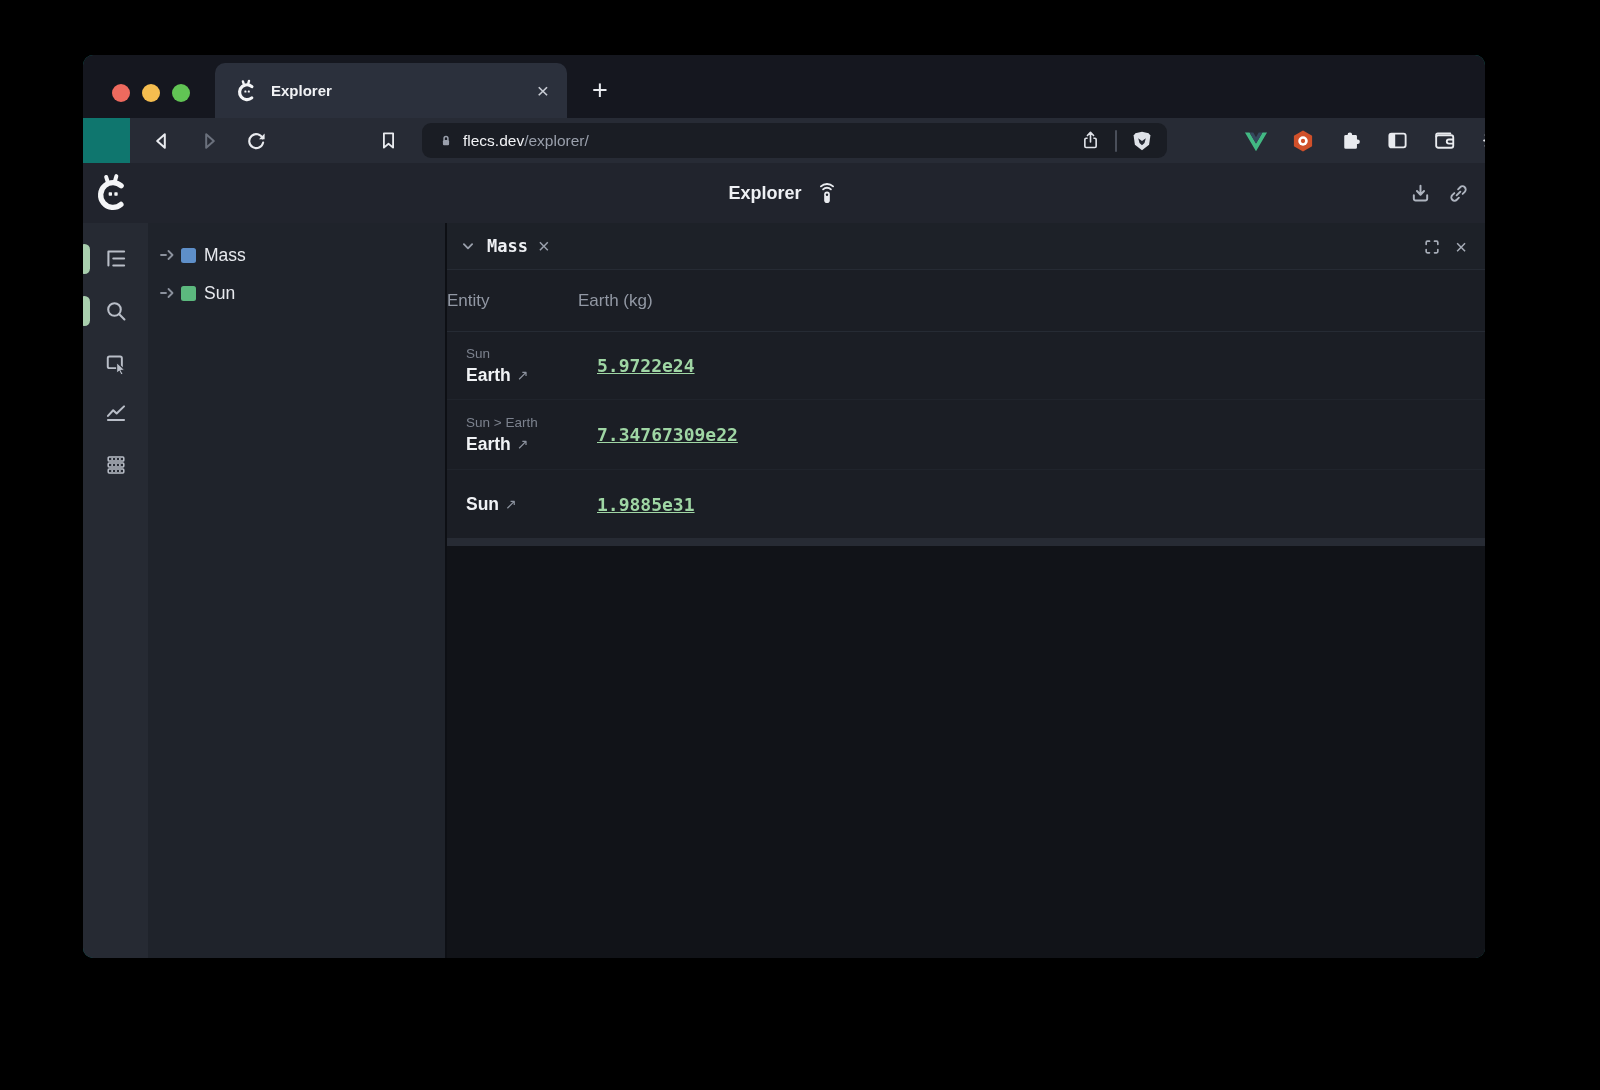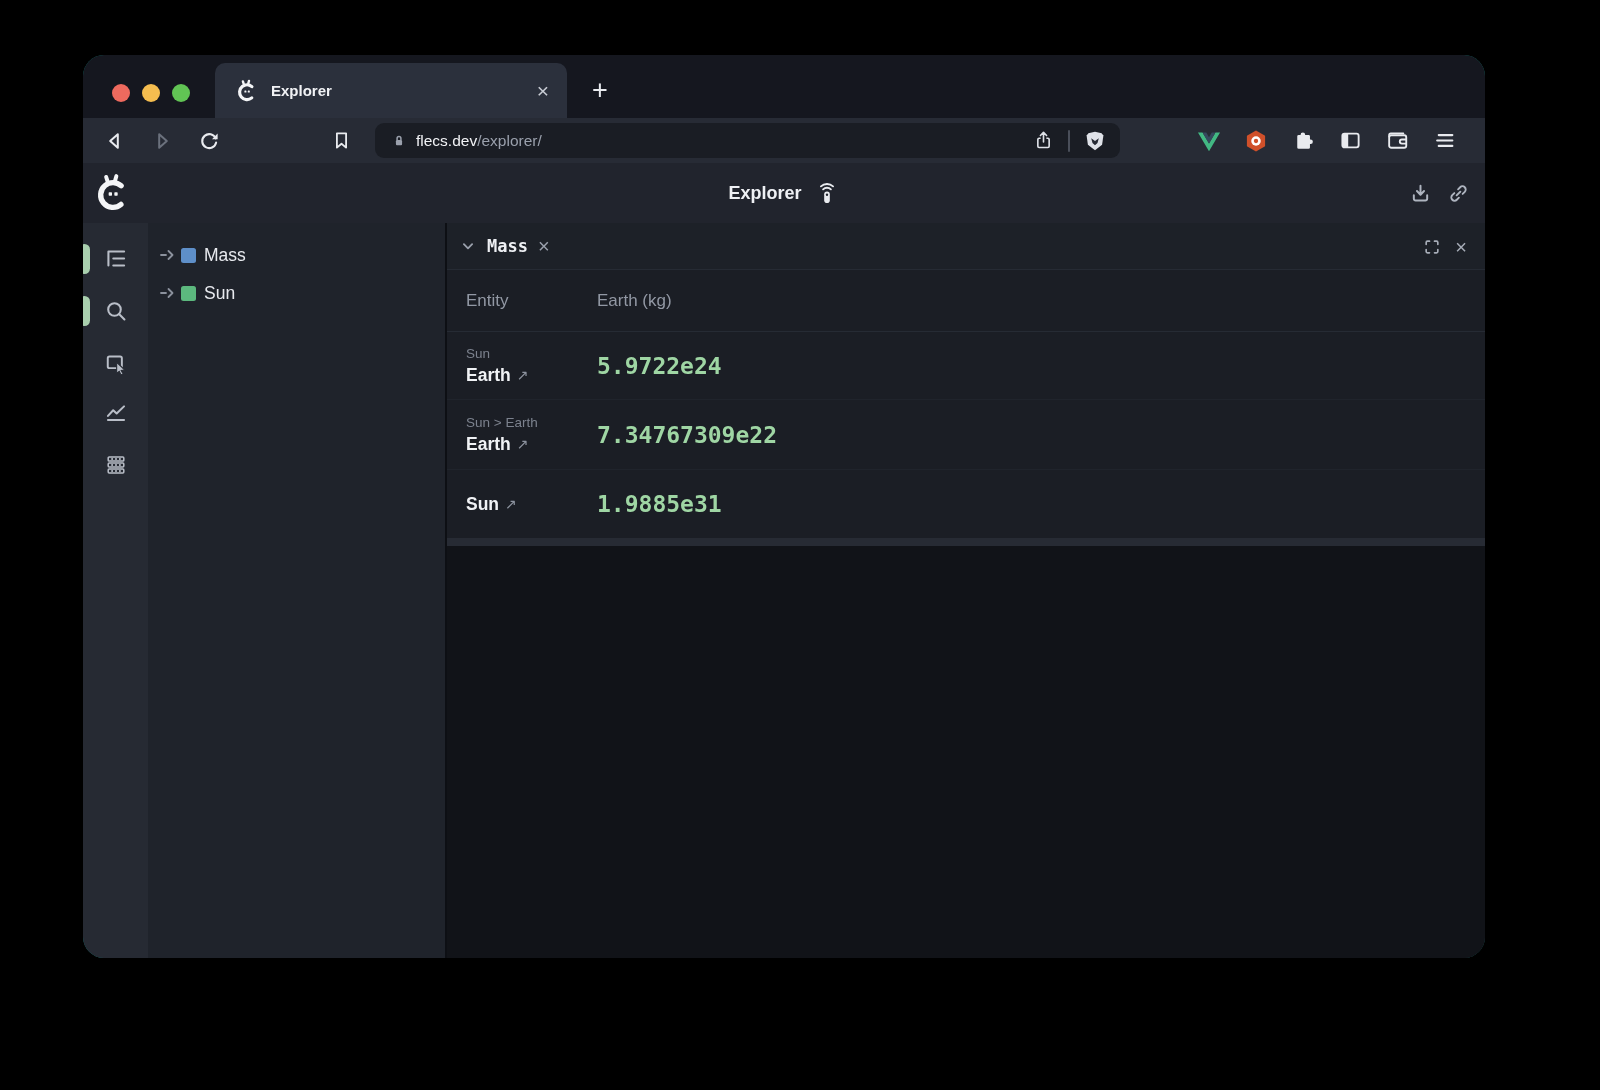--- a/index.html
+++ b/index.html
@@ -2,39 +2,39 @@
 <html><head>
 <meta charset="utf-8">
 <style>
   * { margin:0; padding:0; box-sizing:border-box; }
   html,body { background:#000; width:1600px; height:1090px; overflow:hidden; }
   body { font-family:"Liberation Sans", sans-serif; -webkit-font-smoothing:antialiased; }
   .stage { position:relative; width:1600px; height:1090px; background:#000; }
 
   
   .window { position:absolute; left:83px; top:55px; width:1402px; height:903px;
-            border-radius:21px; overflow:hidden; background:#0f766e;
+            border-radius:10px; overflow:hidden; background:#0f766e;
             display:flex; flex-direction:column; }
 
   
   .tabstrip { height:63px; background:#15171f; position:relative; flex:none; }
   .traffic { position:absolute; top:29px; width:18px; height:18px; border-radius:50%; }
   .t-red { left:29px; } .t-yellow { left:59px; } .t-green { left:89px; }
   .tab { position:absolute; left:132px; top:8px; width:352px; height:55px;
          background:#2b303c; border-radius:10px 10px 0 0;
          display:flex; align-items:center; padding:0 12px; }
   .tab-fav { width:24px; height:24px; margin-left:8px; flex:none; }
   .tab-title { margin-left:12px; color:#f1f2f5; font-size:15px; font-weight:700; flex:1; }
   .tab-close { color:#c9cdd5; font-size:21px; line-height:1; padding:2px 6px; cursor:default; }
   .newtab { position:absolute; left:500px; top:18px; width:34px; height:34px;
             color:#e9ebef; font-size:27px; font-weight:300; display:flex;
             align-items:center; justify-content:center; }
 
   
-  .navbar { height:45px; background:#272b35; display:flex; align-items:center; flex:none; position:relative; }
+  .navbar { height:45px; background:#272b35; display:flex; align-items:center; flex:none; position:relative;margin-left:47px; }
   .nav-ic { width:34px; height:34px; display:flex; align-items:center; justify-content:center; flex:none; }
   .back    { position:absolute; left:15px; }
   .forward { position:absolute; left:62px; }
   .reload  { position:absolute; left:109px; }
   .bookmark{ position:absolute; left:241px; }
   .urlbox { position:absolute; left:292px; top:5px; width:745px; height:35px;
             background:#1a1d24; border-radius:9px; display:flex; align-items:center; }
   .lock { margin-left:14px; width:20px; height:20px; flex:none; }
   .urltext { margin-left:7px; font-size:15.5px; color:#f2f3f6; white-space:nowrap; flex:1; }
   .urlpath { color:#9aa0ac; }
@@ -73,35 +73,35 @@
                 display:flex; align-items:center; position:relative; }
   .q-chevron { width:22px; height:22px; margin-left:10px; color:#9aa0ac; }
   .q-title { margin-left:8px; color:#eef0f4; font-size:17px; font-weight:700;
              font-family:"DejaVu Sans Mono", monospace; }
   .q-close { margin-left:10px; color:#9aa0ac; font-size:20px; line-height:1; }
   .q-right { position:absolute; right:18px; top:0; height:47px; display:flex; align-items:center; gap:13px; }
   .q-right .fsic { width:20px; height:20px; color:#a7adb8; }
   .q-right .qx { color:#a7adb8; font-size:20px; line-height:1; }
 
   .q-colhead { height:62px; flex:none; border-bottom:1px solid #262b34;
-               display:flex; align-items:center; padding-left:19px;
+               display:flex; align-items:center; 
                color:#9298a4; font-size:17px; }
   .col-entity { width:131px; flex:none; }
 
   .q-row { flex:none; display:flex; align-items:center; padding-left:19px;
            border-bottom:1px solid #20242c; }
   .row-1 { height:68px; } .row-2 { height:70px; } .row-3 { height:68px; border-bottom:none; }
   .cell-entity { width:131px; flex:none; align-self:stretch; display:flex;
                  flex-direction:column; justify-content:center; }
   .parent-crumb { color:#7c828e; font-size:13.5px; line-height:19px; }
   .entity-line { display:flex; align-items:center; gap:6px; }
   .entity-name { color:#f0f2f5; font-size:17.5px; font-weight:700; line-height:25px; }
   .link-arrow { color:#8d939f; font-size:14px; }
-  .cell-value { font-family:"DejaVu Sans Mono", monospace; font-size:23px;
-                font-weight:700; color:#9fd6a4; }
+  .cell-value { font-family:"DejaVu Sans Mono", monospace; font-size:18px;
+                font-weight:700; color:#9fd6a4;text-decoration:underline; }
 
   .q-sep { height:8px; flex:none; background:#272b34; }
   .q-rest { flex:1; background:#111318; }
 
   svg { display:block; }
 </style>
 </head>
 <body>
 
 <div class="stage">

